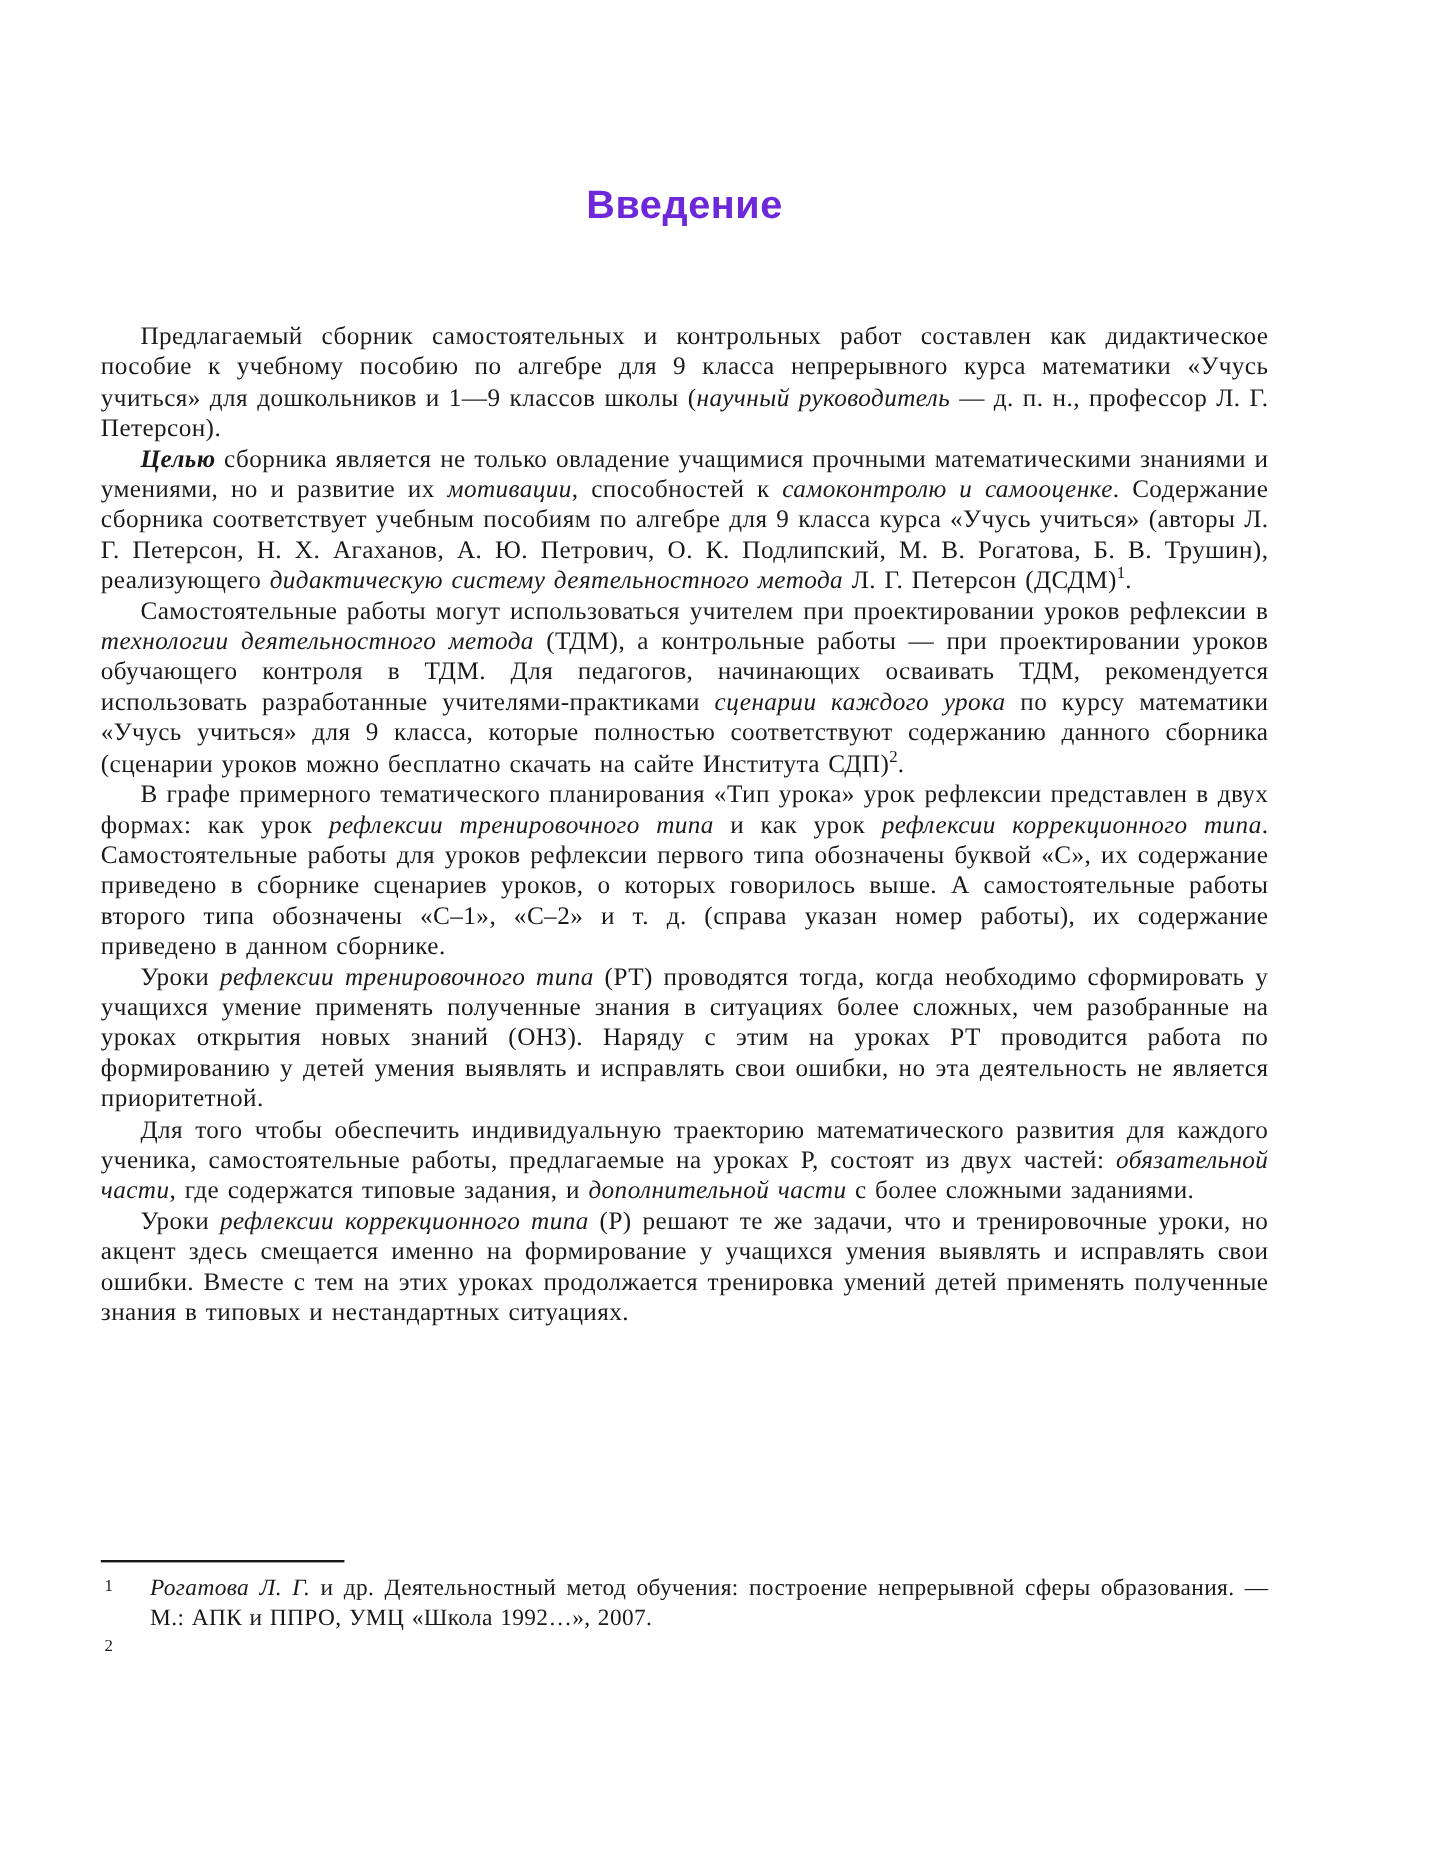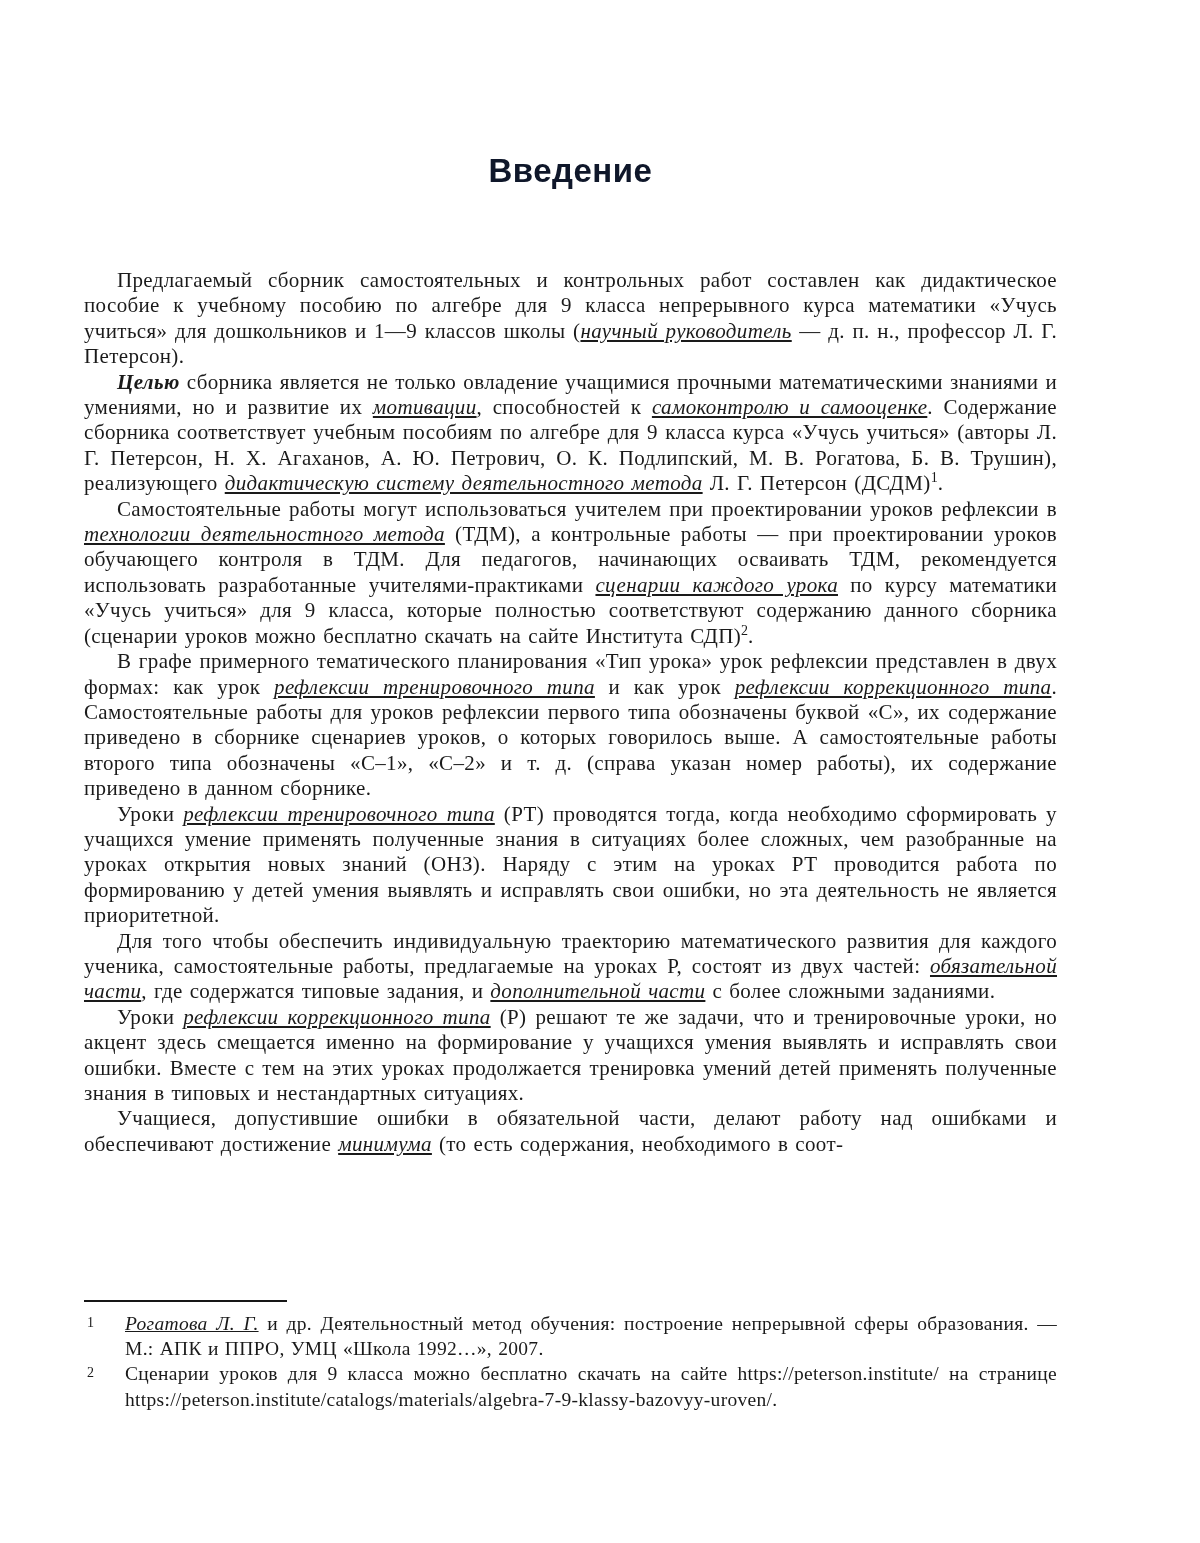--- a/index.html
+++ b/index.html
@@ -36,21 +36,21 @@
     font-size: 21px;
     line-height: 25.4px;
     text-align: justify;
     letter-spacing: 0.35px;
     word-spacing: 1.5px;
   }
   .body-text p {
     margin: 0;
     text-indent: 33px;
   }
-  .it { font-style: italic; text-decoration: underline; }
+  .it { font-style: italic; }
   .bd { font-weight: 400; }
   .bi { font-weight: 700; font-style: italic; }
   sup.fnref {
     font-size: 14px;
     line-height: 0;
     vertical-align: super;
     letter-spacing: 0;
   }
   .footnotes {
     position: absolute;
@@ -78,33 +78,32 @@
     left: 3px;
     top: -1px;
     font-size: 14px;
     line-height: 25.2px;
   }
 </style>
 </head>
 <body>
 
 <div class="sheet" style="color: rgb(26, 26, 26);">
-  <h1 class="page-title" style="color: #0f172a;">Введение</h1>
+  <h1 class="page-title" style="color: #6d28d9;">Введение</h1>
 
   <div class="body-text">
       <p><span>Предлагаемый сборник самостоятельных и контрольных работ составлен как дидактическое пособие к учебному пособию по алгебре для 9 класса непрерывного курса математики «Учусь учиться» для дошкольников и 1—9 классов школы (</span><span class="it">научный руководитель</span><span> — д. п. н., профессор Л. Г. Петерсон).</span></p>
       <p><span class="bi">Целью</span><span> сборника является не только овладение учащимися прочными математическими знаниями и умениями, но и развитие их </span><span class="it">мотивации</span><span>, способностей к </span><span class="it">самоконтролю и самооценке</span><span>. Содержание сборника соответствует учебным пособиям по алгебре для 9 класса курса «Учусь учиться» (авторы Л. Г. Петерсон, Н. Х. Агаханов, А. Ю. Петрович, О. К. Подлипский, М. В. Рогатова, Б. В. Трушин), реализующего </span><span class="it">дидактическую систему деятельностного метода</span><span> Л. Г. Петерсон (ДСДМ)</span><sup class="fnref">1</sup><span>.</span></p>
       <p><span>Самостоятельные работы могут использоваться учителем при проектировании уроков рефлексии в </span><span class="it">технологии деятельностного метода</span><span> (ТДМ), а контрольные работы — при проектировании уроков обучающего контроля в ТДМ. Для педагогов, начинающих осваивать ТДМ, рекомендуется использовать разработанные учителями-практиками </span><span class="it">сценарии каждого урока</span><span> по курсу математики «Учусь учиться» для 9 класса, которые полностью соответствуют содержанию данного сборника (сценарии уроков можно </span><span class="bd">бесплатно скачать</span><span> на сайте Института СДП)</span><sup class="fnref">2</sup><span>.</span></p>
       <p><span>В графе примерного тематического планирования «Тип урока» урок рефлексии представлен в двух формах: как урок </span><span class="it">рефлексии тренировочного типа</span><span> и как урок </span><span class="it">рефлексии коррекционного типа</span><span>. Самостоятельные работы для уроков рефлексии первого типа обозначены буквой «С», их содержание приведено в сборнике сценариев уроков, о которых говорилось выше. А самостоятельные работы второго типа обозначены «С–1», «С–2» и т. д. (справа указан номер работы), их содержание приведено в данном сборнике.</span></p>
       <p><span>Уроки </span><span class="it">рефлексии тренировочного типа</span><span> (РТ) проводятся тогда, когда необходимо сформировать у учащихся умение применять полученные знания в ситуациях более сложных, чем разобранные на уроках открытия новых знаний (ОНЗ). Наряду с этим на уроках РТ проводится работа по формированию у детей умения выявлять и исправлять свои ошибки, но эта деятельность не является приоритетной.</span></p>
       <p><span>Для того чтобы обеспечить индивидуальную траекторию математического развития для каждого ученика, самостоятельные работы, предлагаемые на уроках Р, состоят из двух частей: </span><span class="it">обязательной части</span><span>, где содержатся типовые задания, и </span><span class="it">дополнительной части</span><span> с более сложными заданиями.</span></p>
       <p><span>Уроки </span><span class="it">рефлексии коррекционного типа</span><span> (Р) решают те же задачи, что и тренировочные уроки, но акцент здесь смещается именно на формирование у учащихся умения выявлять и исправлять свои ошибки. Вместе с тем на этих уроках продолжается тренировка умений детей применять полученные знания в типовых и нестандартных ситуациях.</span></p>
-      <p><span>Учащиеся, допустившие ошибки в обязательной части, делают работу над ошибками и обеспечивают достижение </span><span class="it">минимума</span><span> (то есть содержания, необходимого в соот-</span></p>
     </div>
 
   <div class="footnotes">
     <div class="fn-rule"></div>
     <div id="fn-list">
         <div class="fn-item"><sup class="fn-marker">1</sup><span class="it">Рогатова Л. Г.</span><span> и др. Деятельностный метод обучения: построение непрерывной сферы образования. — М.: АПК и ППРО, УМЦ «Школа 1992…», 2007.</span></div>
-        <div class="fn-item"><sup class="fn-marker">2</sup><span>Сценарии уроков для 9 класса можно бесплатно скачать на сайте https://peterson.institute/ на странице https://peterson.institute/catalogs/materials/algebra-7-9-klassy-bazovyy-uroven/.</span></div>
+        <div class="fn-item"><sup class="fn-marker">2</sup></div>
       </div>
   </div>
 </div>
 
 </body></html>

